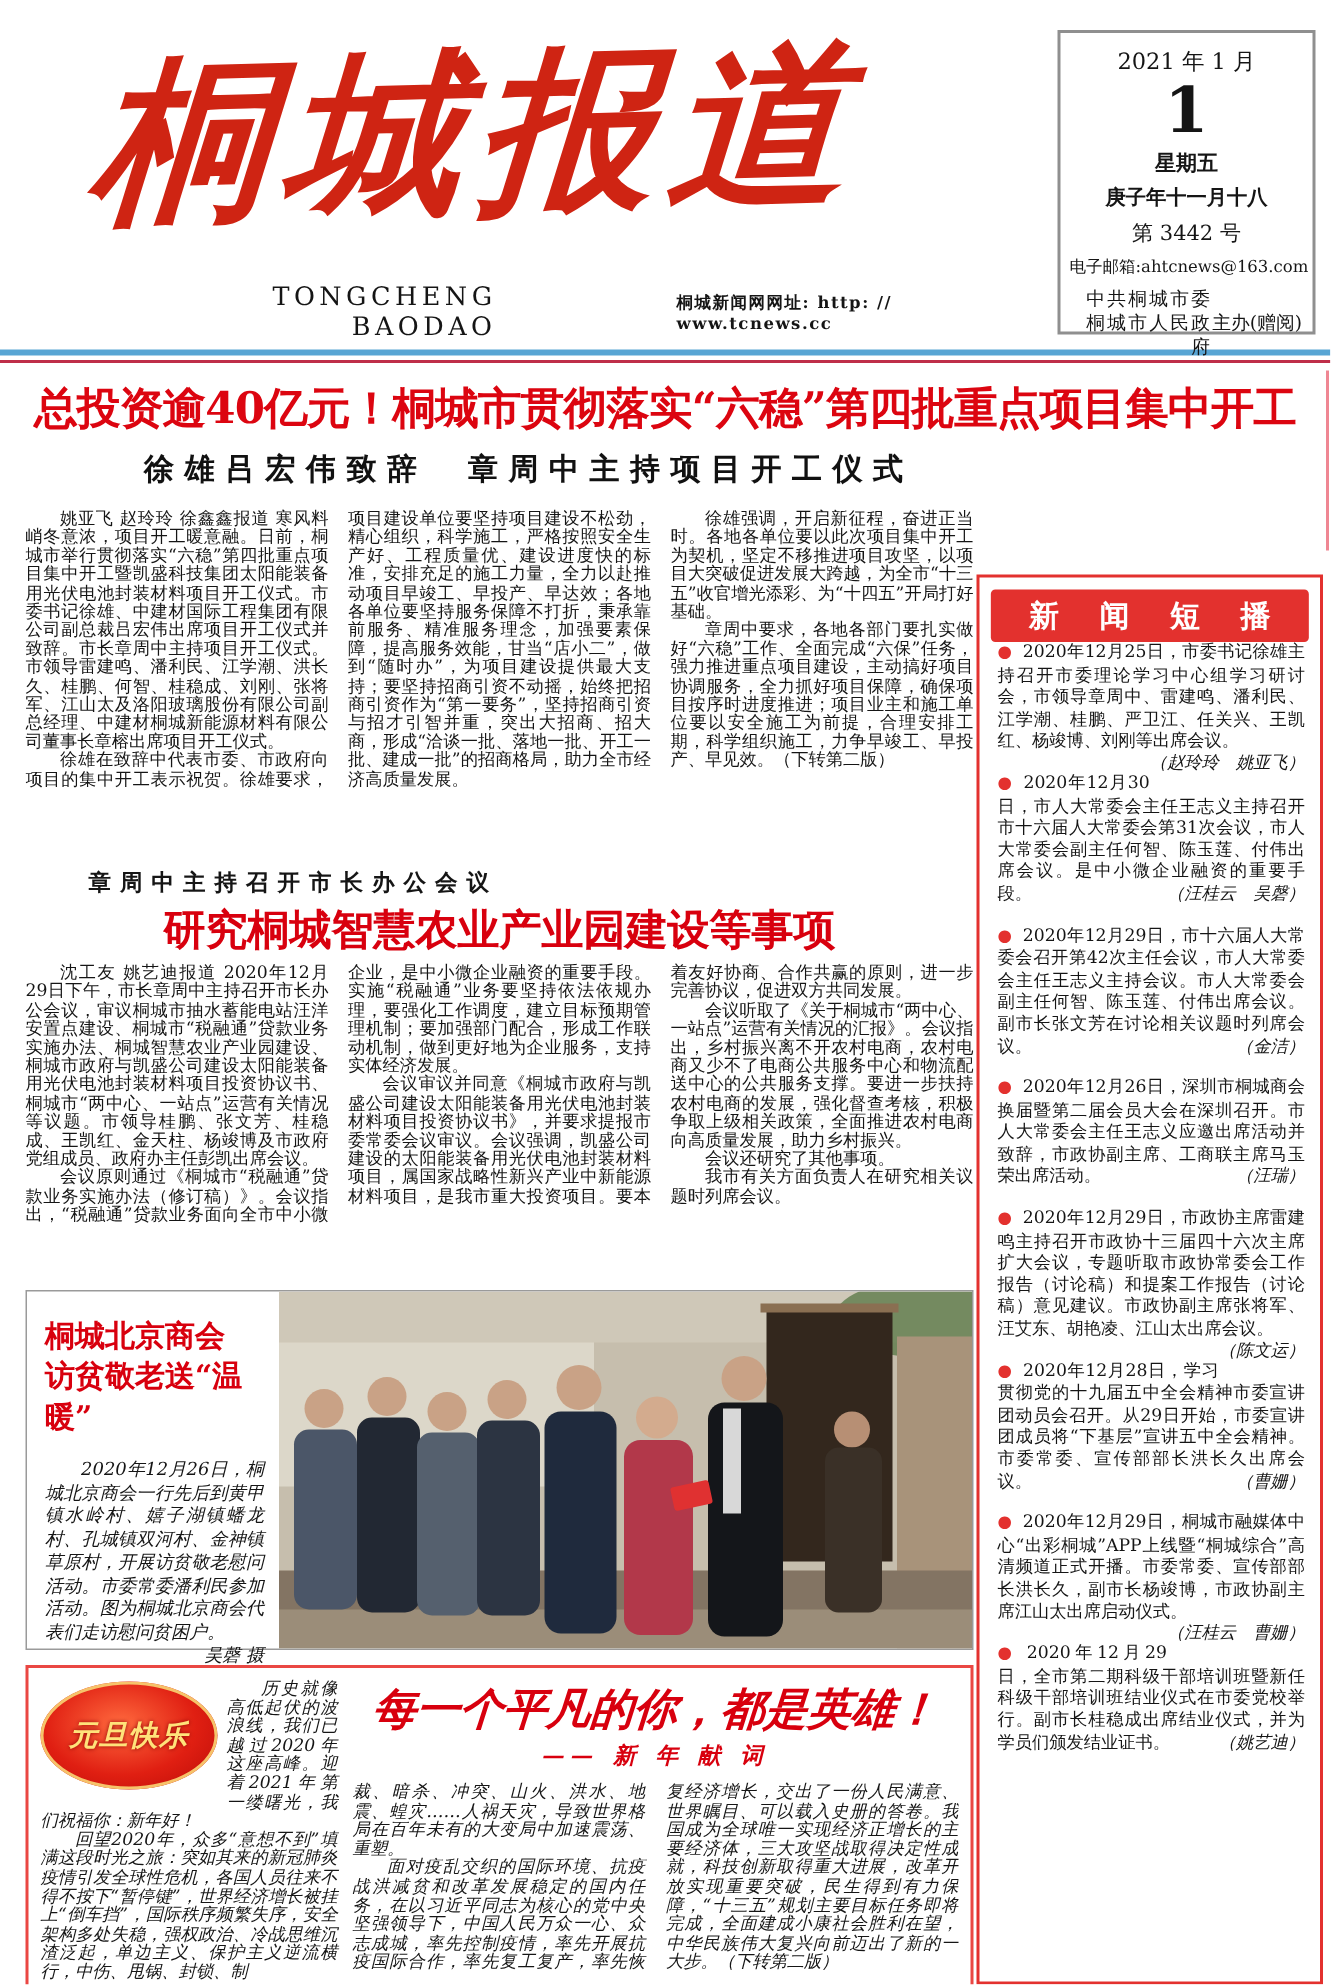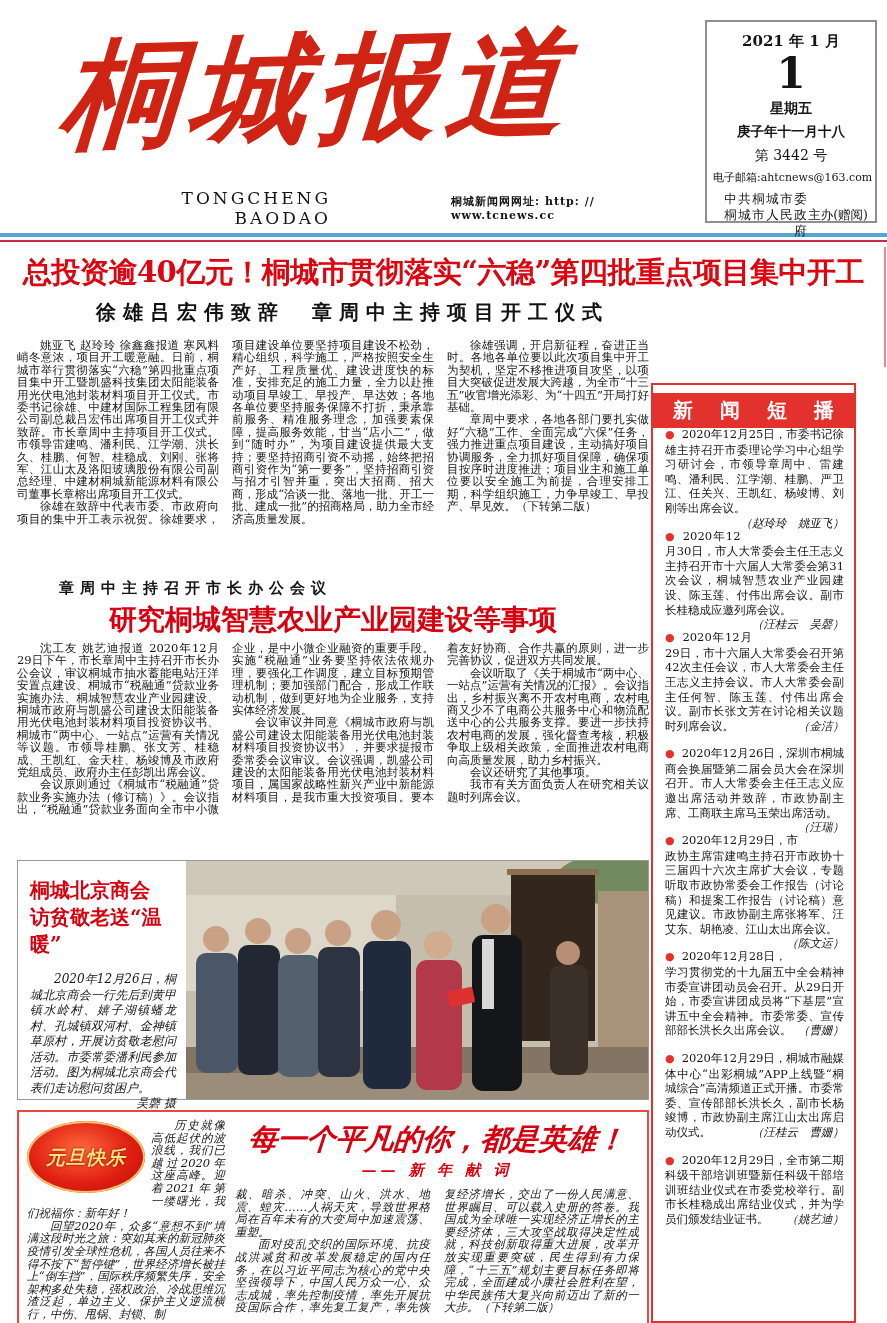--- a/index.html
+++ b/index.html
@@ -8,21 +8,21 @@
   
   .header{position:relative;height:233px;}
   .masthead{position:absolute;left:62px;top:-2px;width:600px;height:190px;
             color:#cf2413;font-size:118px;line-height:178px;font-weight:bold;font-style:italic;
             letter-spacing:10px;transform:skewX(-5deg) rotate(-1.5deg);white-space:nowrap;}
   .latin-row{position:absolute;left:0;top:188px;width:700px;display:flex;align-items:center;}
   .latin{margin-left:80px;font-weight:normal;font-size:17px;letter-spacing:3px;text-align:right;}
   .site{margin-left:120px;font-size:11px;font-weight:bold;letter-spacing:1px;}
   .datebox{position:absolute;right:10px;top:20px;width:172px;height:203px;border:2px solid #8f8f8f;
            text-align:center;padding:6px 6px 4px 6px;box-sizing:border-box;}
-  .db-month{font-size:15px;margin-top:4px;font-weight:bold;}
+  .db-month{font-size:15px;margin-top:4px;}
   .db-day{font-size:42px;font-weight:bold;line-height:46px;}
   .db-week{font-size:14px;font-weight:bold;margin-top:3px;}
   .db-lunar{font-size:13.5px;font-weight:bold;margin-top:5px;}
   .db-issue{font-size:14px;margin-top:6px;}
   .db-email{font-size:11px;margin-top:5px;white-space:nowrap;}
   .db-sponsor{display:flex;justify-content:space-between;align-items:center;margin-top:6px;
               border-top:0;padding:0 1px;}
   .db-sp-left{font-size:12.5px;text-align:right;line-height:16px;letter-spacing:1.5px;}
   .db-sp-right{font-size:12.5px;white-space:nowrap;}
   .rule-blue{height:4px;background:#58a5d4;}
@@ -59,21 +59,21 @@
            box-shadow:0 0 0 2px #f6c36a inset;display:flex;align-items:center;justify-content:center;}
   .lantern span{color:#ffe27a;font-size:19px;font-weight:bold;letter-spacing:1px;
                 text-shadow:0 0 3px #8c0000;}
   .ny-right{flex:1;margin-left:10px;}
   .ny-title{color:#d8000e;font-weight:bold;font-size:29px;text-align:center;line-height:36px;
             margin-top:2px;transform:skewX(-4deg);}
   .ny-sub{color:#d8000e;font-weight:bold;font-size:15px;text-align:center;letter-spacing:4px;margin-top:4px;}
   .cols2{columns:2;column-gap:14px;font-size:11.5px;line-height:12.6px;text-align:justify;
          height:138px;overflow:hidden;margin-top:8px;}
   
-  .sidebar{width:205px;margin-left:2px;margin-top:44px;height:940px;box-sizing:border-box;
+  .sidebar{width:231px;margin-left:2px;margin-top:44px;height:940px;box-sizing:border-box;
            border:2px solid #e3312e;position:relative;padding:42px 10px 8px 12px;overflow:hidden;}
   .sb-head{position:absolute;top:8px;left:50%;transform:translateX(-50%);
            background:#e3312e;color:#fff;font-size:20px;font-weight:bold;letter-spacing:10px;
            padding:4px 16px 4px 26px;border-radius:3px;white-space:nowrap;}
   .news-item{margin-bottom:13px;font-size:11.5px;line-height:14.6px;text-align:justify;}
   .news-item p{margin:0;}
   .dot{color:#e3312e;font-size:11px;margin-right:7px;font-style:normal;}
   .byline{float:right;font-style:italic;}
   .right-rule{position:absolute;top:247px;right:1px;width:2px;height:120px;background:#ef8793;}
 </style>
@@ -199,21 +199,21 @@
       </div>
     </div>
 
     <aside class="sidebar">
       <div class="sb-head">新 闻 短 播</div>
 
       <div class="news-item">
         <p><span class="dot">●</span><span>2020年12月25日，市委书记徐雄主持召开市委理论学习中心组学习研讨会，市领导章周中、雷建鸣、潘利民、江学潮、桂鹏、严卫江、任关兴、王凯红、杨竣博、刘刚等出席会议。</span><span class="byline">（赵玲玲　姚亚飞）</span></p>
       </div>
       <div class="news-item">
-        <p><span class="dot">●</span><span>2020年12月30日，市人大常委会主任王志义主持召开市十六届人大常委会第31次会议，桐城智慧农业产业园建设、陈玉莲、付伟出席会议。副市长桂稳成应邀列席会议。</span><span class="byline">（汪桂云　吴磬）</span></p>
+        <p><span class="dot">●</span><span>2020年12月30日，市人大常委会主任王志义主持召开市十六届人大常委会第31次会议，市人大常委会副主任何智、陈玉莲、付伟出席会议。是中小微企业融资的重要手段。</span><span class="byline">（汪桂云　吴磬）</span></p>
       </div>
       <div class="news-item">
         <p><span class="dot">●</span><span>2020年12月29日，市十六届人大常委会召开第42次主任会议，市人大常委会主任王志义主持会议。市人大常委会副主任何智、陈玉莲、付伟出席会议。副市长张文芳在讨论相关议题时列席会议。</span><span class="byline">（金洁）</span></p>
       </div>
       <div class="news-item">
         <p><span class="dot">●</span><span>2020年12月26日，深圳市桐城商会换届暨第二届会员大会在深圳召开。市人大常委会主任王志义应邀出席活动并致辞，市政协副主席、工商联主席马玉荣出席活动。</span><span class="byline">（汪瑞）</span></p>
       </div>
       <div class="news-item">
         <p><span class="dot">●</span><span>2020年12月29日，市政协主席雷建鸣主持召开市政协十三届四十六次主席扩大会议，专题听取市政协常委会工作报告（讨论稿）和提案工作报告（讨论稿）意见建议。市政协副主席张将军、汪艾东、胡艳凌、江山太出席会议。</span><span class="byline">（陈文运）</span></p>
       </div>

